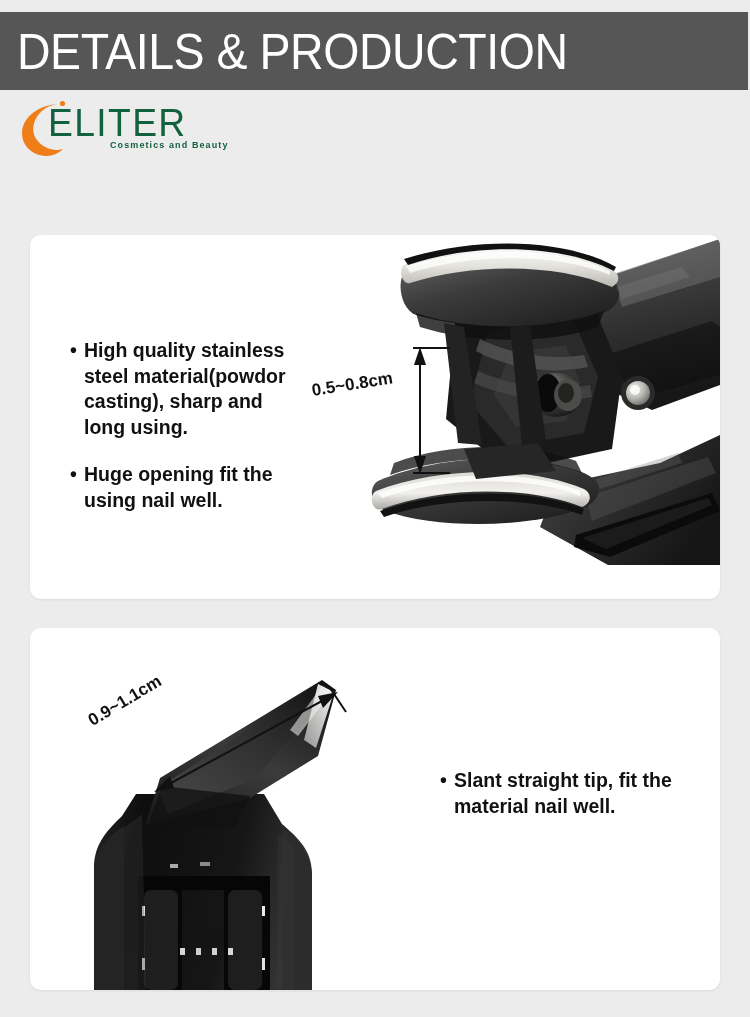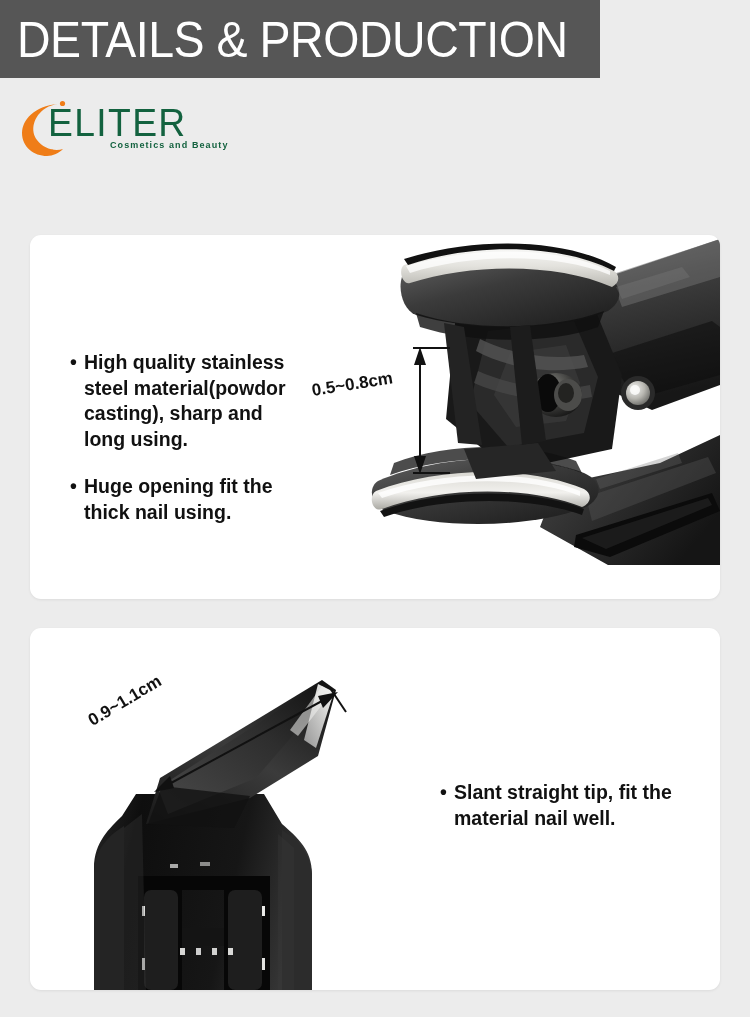--- a/index.html
+++ b/index.html
@@ -12,22 +12,22 @@
     background: #ececec;
     font-family: "Liberation Sans", sans-serif;
     overflow: hidden;
     position: relative;
   }
 
   
   .header-bar {
     position: absolute;
     left: 0;
-    top: 0;
-    width: 600px;
+    top: 12px;
+    width: 748px;
     height: 78px;
     background: #565656;
     overflow: hidden;
   }
   .header-title {
     position: absolute;
     left: 17px;
     top: 9px;
     color: #ffffff;
     font-family: "Liberation Sans Narrow", "Liberation Sans", sans-serif;
@@ -116,21 +116,21 @@
     margin: 0 0 22px 0;
   }
   .bullet-item:last-child { margin-bottom: 0; }
   .bullet-dot {
     position: absolute;
     left: 0;
     top: 0;
     font-size: 19.5px;
     line-height: 25.5px;
   }
-  .bullet-text { display: block; margin-top: 12px; }
+  .bullet-text { display: block; }
 
   
   .dim-label {
     position: absolute;
     color: #111111;
     font-size: 17px;
     line-height: 20px;
     font-weight: 600;
     white-space: nowrap;
   }
@@ -280,21 +280,21 @@
   </svg>
   <div class="dim-label" id="dim-label-1">0.5~0.8cm</div>
 
   <div class="bullets" id="bullets-1">
     <div class="bullet-item">
       <span class="bullet-dot">•</span>
       <span class="bullet-text">High quality stainless steel material(powdor casting), sharp and long using.</span>
     </div>
     <div class="bullet-item">
       <span class="bullet-dot">•</span>
-      <span class="bullet-text">Huge opening fit the thick nail using.</span>
+      <span class="bullet-text">Huge opening fit the using nail well.</span>
     </div>
   </div>
 </div>
 
 <div class="card" id="card-2">
 
   <div class="photo-wrap" id="photo-2">
     <svg width="340" height="362" viewBox="0 0 340 362" class="photo-svg">
       <defs>
         <linearGradient id="handleGrad" x1="0" y1="0" x2="1" y2="0.2">

